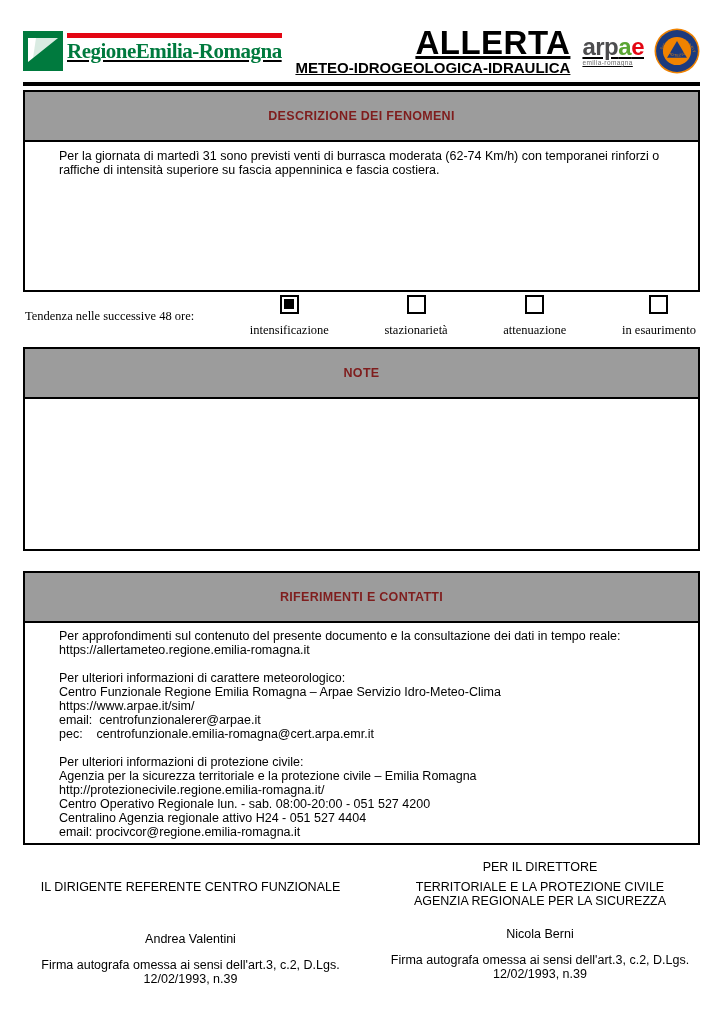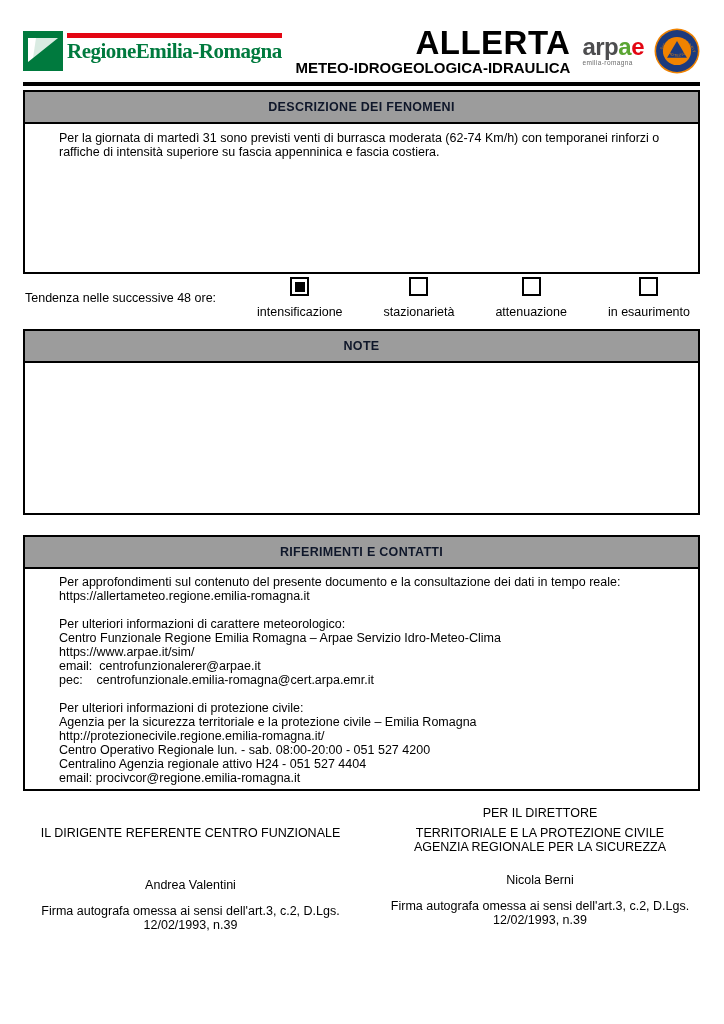--- a/index.html
+++ b/index.html
@@ -8,21 +8,21 @@
     width: 724px; height: 1024px;
     box-sizing: border-box;
     padding: 26px 24px 0 23px;
     font-family: "Liberation Sans", sans-serif;
     font-size: 12.5px;
     color: #000;
     background: #fff;
   }
 
   
-  .doc-header { display:flex; justify-content:space-between; align-items:center; height:50px; }
+  .doc-header { display:flex; justify-content:space-between; align-items:center; height:50px;text-decoration:underline; }
   .region-logo { display:flex; align-items:flex-start; gap:4px; }
   .region-text-block { padding-top:2px; }
   .region-redbar { height:5px; background:#e30613; margin-bottom:3px; }
   .region-name {
     font-family:"Liberation Serif", serif; font-weight:bold;
     font-size:21px; color:#007a3e; letter-spacing:-0.5px; line-height:1;
   }
   .header-right { display:flex; align-items:center; gap:10px; }
   .titles { text-align:right; line-height:1.05; padding-right:2px; }
   .title1 { font-size:33px; font-weight:bold; letter-spacing:0.5px; }
@@ -31,39 +31,39 @@
   .arpae-word { font-size:24px; font-weight:bold; letter-spacing:-0.5px; color:#4d4d4f; }
   .arpae-word .ag { color:#5aa532; }
   .arpae-word .ar { color:#e30613; }
   .arpae-sub { font-size:6.5px; color:#6b6b6b; letter-spacing:0.4px; margin-top:1px; }
 
   .thick-rule { height:4px; background:#000; margin-top:6px; }
 
   
   .box { border:2px solid #000; margin-top:4px; }
   .box-header {
-    background:#9c9c9c; color:#0f172a; font-weight:bold; text-align:center;
-    font-size:12.5px; padding:8px 0; border-bottom:2px solid #000;
+    background:#9c9c9c; color:#7f1d1d; font-weight:bold; text-align:center;
+    font-size:12.5px; padding:17px 0; border-bottom:2px solid #000;
     letter-spacing:0.3px;
   }
   .box-body {
     padding:7px 10px; line-height:14px; white-space:pre-wrap;margin-left:24px;
   }
   .desc-body { min-height:134px; }
   .note-body { min-height:136px; }
   .ref-body  { padding:6px 10px 4px 10px; }
   .ref-line  { line-height:14px; white-space:pre-wrap; }
 
   .note-gap { margin-top:20px; }
   .ref-gap  { margin-top:20px; }
 
   
   .tendenza-row {
     display:flex; align-items:center; justify-content:space-between;
-    margin:13px 10px 0 2px; height:22px;
+    margin:13px 4px 0 2px; height:22px;font-family:Liberation Serif, serif;
   }
   .checkgroup { display:flex; align-items:center; gap:9px;flex-direction:column; }
   .checkbox {
     width:15px; height:15px; border:2px solid #000; background:#fff;
     display:inline-flex; align-items:center; justify-content:center;
     flex:0 0 auto;
   }
   .checkbox .fill { width:10px; height:10px; background:#000; }
 
   

